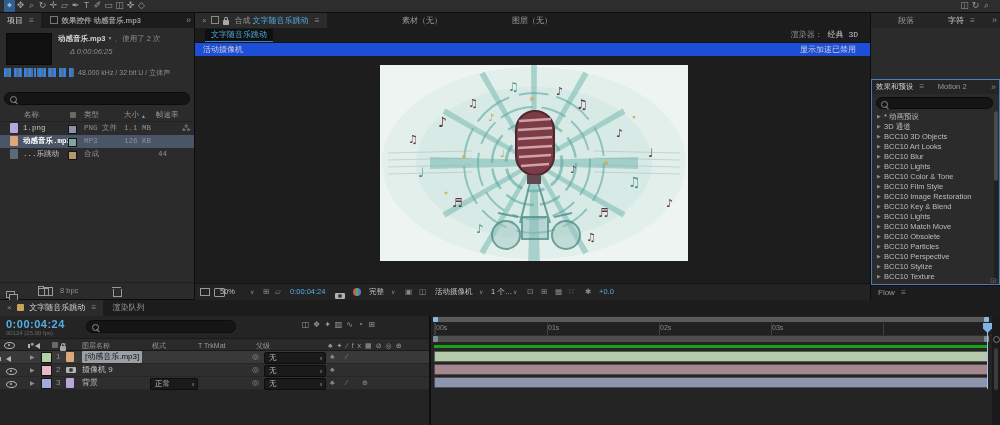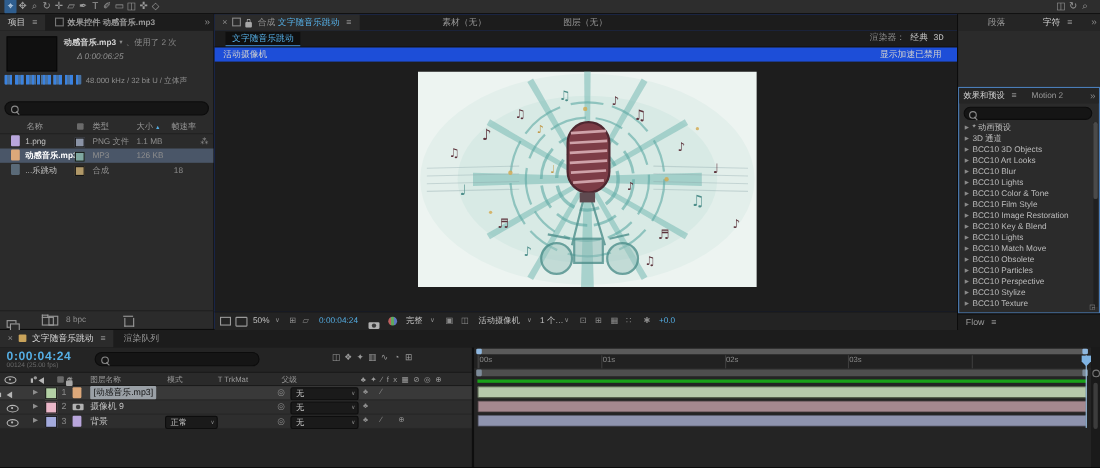--- a/index.html
+++ b/index.html
@@ -44,21 +44,21 @@
   .fic.png{background:#b9a6dc;} .fic.mp3{background:#dca87a;} .fic.audio{background:#dca87a;}
   .fic.comp{background:#5a6a78;} .fic.file{background:#b9a6dc;}
   .fic.cam{width:10px;height:6px;background:#b2b2b2;margin-top:2px;}
   .fic.cam::after{content:"";position:absolute;left:3px;top:1px;width:4px;height:4px;border-radius:50%;background:#3a3a3a;}
   .chip{display:inline-block;width:9px;height:9px;border:1px solid #141414;}
   .ticon{display:inline-block;min-width:11px;text-align:center;color:#9a9a9a;font-size:9px;line-height:16px;}
   .ticon.active{background:#2f5e8f;color:#d8e8f8;border-radius:2px;}
   
   .prow{position:absolute;left:0;width:194px;height:13px;}
   .prow.sel{background:#4a5668;}
-  .prow .cell{position:absolute;top:0;line-height:13px;font-size:7.5px;white-space:nowrap;}
+  .prow .cell{position:absolute;top:0;line-height:13px;font-size:7.5px;white-space:nowrap;font-family:Liberation Mono, monospace;}
   
   .fxitem{height:10px;line-height:10px;font-size:7.5px;color:#bcbcbc;white-space:nowrap;padding-left:5px;}
   .fxitem .arr{color:#8a8a8a;font-size:5px;display:inline-block;width:7px;vertical-align:1px;}
   
   .tlrow{position:absolute;left:0;width:429px;height:13px;background:#2e2e2e;border-bottom:1px solid #262626;box-sizing:border-box;}
   .tlrow.rowsel{background:#393939;}
   .tlrow .cell{position:absolute;top:0;line-height:12px;font-size:8px;white-space:nowrap;}
   .selname{background:#9aa0a6;color:#101010;padding:0 3px;border-radius:1px;}
   .tbar{position:absolute;left:3px;width:554px;height:11px;border-radius:1px;border:1px solid rgba(20,20,20,.55);box-sizing:border-box;}
   .tbar.barsel{border-color:#55604d;}
@@ -140,21 +140,21 @@
           <span class="cell dim" style="left: 84px;">MP3</span>
           <span class="cell dim" style="left: 124px;">126 KB</span>
           <span class="cell dim" style="left: 158px;"></span>
         </div>
         <div class="prow" style="top: 26px;">
           <span class="fic comp cell" style="left: 10px; top: 1px;"></span>
           <span class="cell" style="left: 23px;">...乐跳动</span>
           <span class="cell" style="left: 68px; top: 3px; width: 7px; height: 7px; background: rgb(176, 152, 104); border: 1px solid rgb(20, 20, 20);"></span>
           <span class="cell dim" style="left: 84px;">合成</span>
           <span class="cell dim" style="left: 124px;"></span>
-          <span class="cell dim" style="left: 158px;">18</span>
+          <span class="cell dim" style="left: 158px;">44</span>
         </div>
       </div>
 
     <div class="abs" style="left:0;top:269px;width:194px;height:16px;border-top:1px solid #202020;line-height:16px;">
       <span class="interpic abs" style="left:6px;top:4px;"></span>
       <span class="folderic abs" style="left:26px;top:2px;"></span>
       <span class="abs" style="left:44px;top:4px;width:7px;height:7px;border:1px solid #9a9a9a;"></span>
       <span class="abs dim" style="left:60px;font-size:7.5px;">8 bpc</span>
       <span class="trashic abs" style="left:88px;top:3px;"></span>
     </div>
@@ -266,21 +266,21 @@
           <circle cx="152" cy="34" r="2"></circle>
             <circle cx="254" cy="52" r="1.5"></circle>
             <circle cx="66" cy="128" r="1.5"></circle>
         </g>
       </svg>
     </div>
 
     <div class="abs" style="left:0;top:270px;width:675px;height:16px;background:#232323;border-top:1px solid #141414;line-height:16px;font-size:7.5px;white-space:nowrap;">
       <span class="abs" style="left:5px;top:4px;width:8px;height:6px;border:1px solid #9a9a9a;"></span>
       <span class="abs" style="left:19px;top:4px;width:9px;height:7px;border:1px solid #9a9a9a;border-radius:1px;"></span>
-      <span class="abs" style="left:35px;">50%</span>
+      <span class="abs" style="left:25px;">50%</span>
       <span class="abs dim" style="left:55px;font-size:6px;">∨</span>
       <span class="abs dim" style="left:68px;">⊞</span>
       <span class="abs dim" style="left:80px;">▱</span>
       <span class="abs blue" style="left:95px;">0:00:04:24</span>
       <span class="camic abs" style="left:140px;top:5px;"></span>
       <span class="chanic abs" style="left:158px;top:4px;"></span>
       <span class="abs" style="left:174px;">完整</span>
       <span class="abs dim" style="left:196px;font-size:6px;">∨</span>
       <span class="abs dim" style="left:210px;">▣</span>
       <span class="abs dim" style="left:224px;">◫</span>

